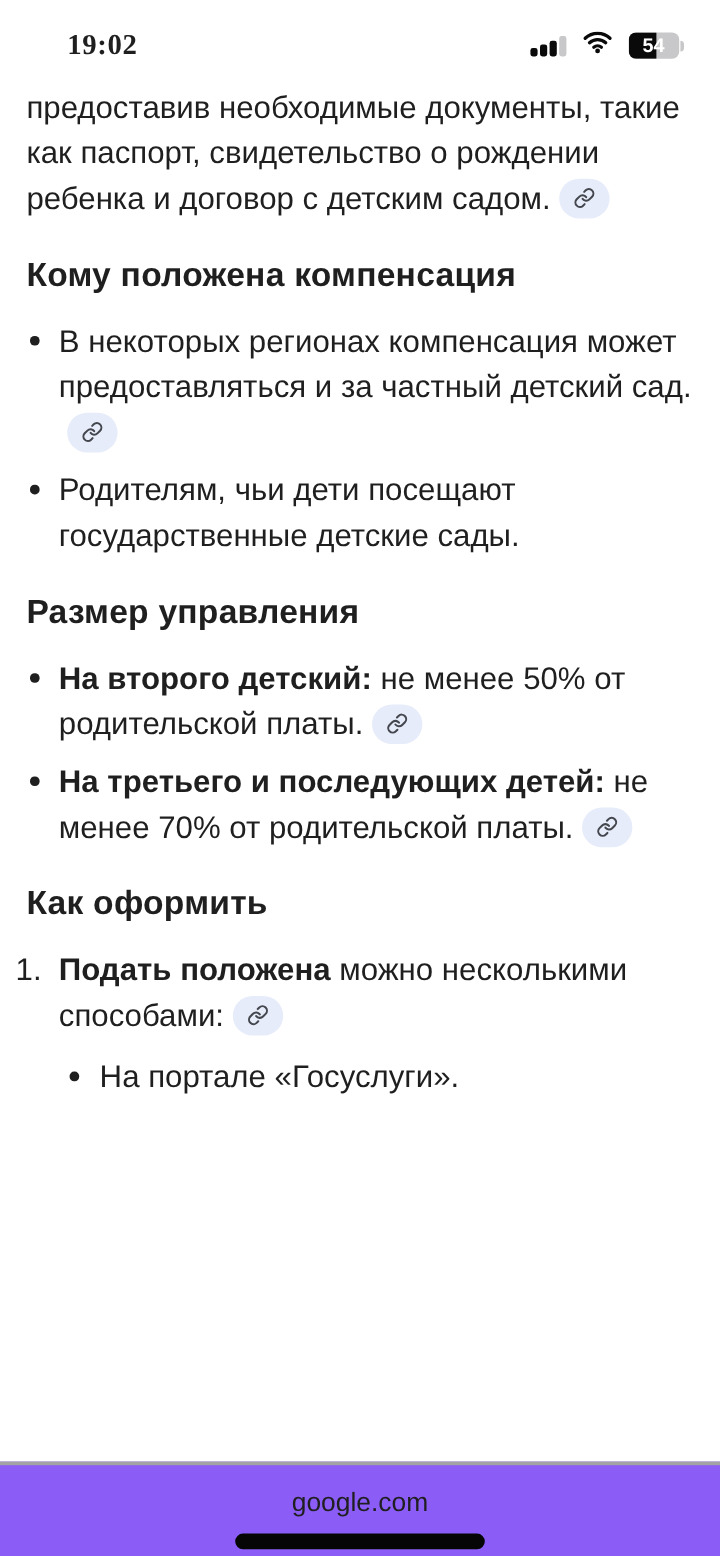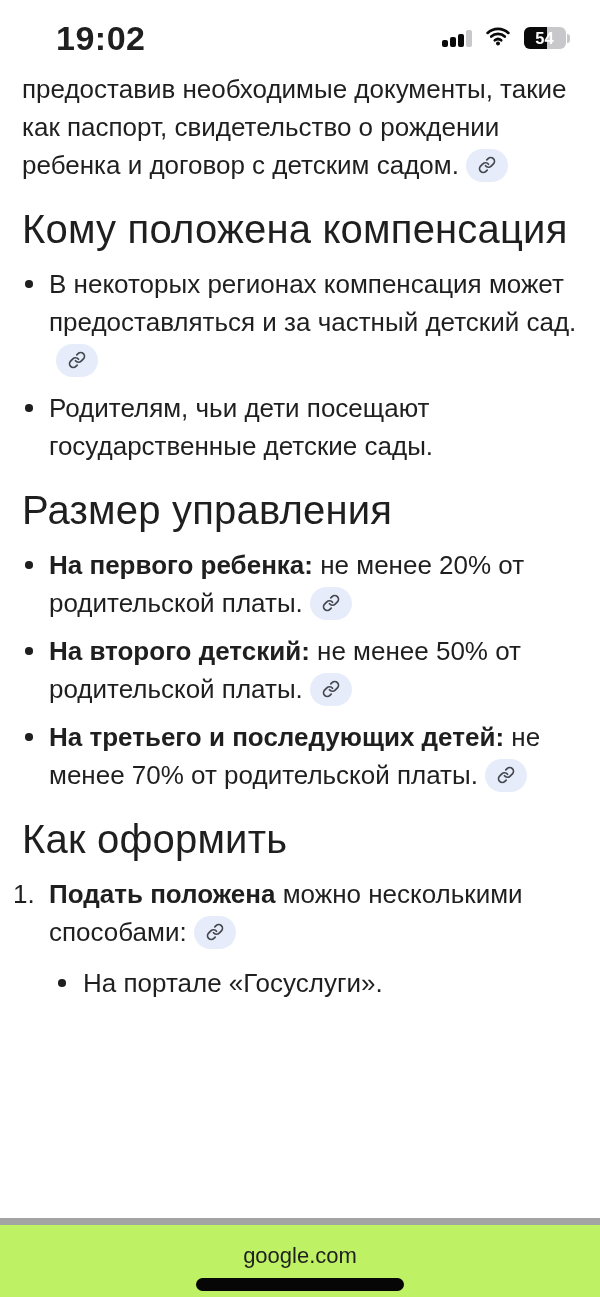--- a/index.html
+++ b/index.html
@@ -8,37 +8,37 @@
     width:600px; height:1297px; position:relative; overflow:hidden;
     background:#ffffff; color:#1f1f1f;
     font-family:"Liberation Sans", sans-serif;
   }
 
   
   .status-bar{
     height:62px; display:flex; align-items:center; justify-content:space-between;
     padding:14px 30px 0 56px;
   }
-  .time{ font-size:34px; font-weight:700; letter-spacing:.5px; }
+  .time{ font-size:24px; font-weight:700; letter-spacing:.5px;font-family:Liberation Serif, serif; }
   .status-icons{ display:flex; align-items:center; gap:13px;text-align:right; }
   .signal{ display:flex; align-items:flex-end; gap:2.5px; height:18px; }
   .signal .bar{ width:5.5px; background:#0a0a0a; border-radius:2px; }
   .signal .b1{ height:7px; } .signal .b2{ height:10px; }
   .signal .b3{ height:13.5px; } .signal .b4{ height:17px; background:#c8c8ca; }
   .battery{ position:relative; width:42px; height:22px; border-radius:6px;
     background:#c8c8ca; overflow:hidden; }
   .battery .fill{ position:absolute; left:0; top:0; bottom:0; width:57%; background:#0a0a0a; }
   .battery .pct{ position:absolute; inset:0; display:flex; align-items:center; justify-content:center;
     color:#ffffff; font-size:16.5px; font-weight:700; letter-spacing:0; }
   .battery-nub{ width:3px; height:9px; background:#c8c8ca; border-radius:0 3px 3px 0; margin-left:1.5px; }
 
   
   .article{ padding:8px 20px 0 22px; font-size:26px; line-height:38px; }
   .article p{ margin:0; }
-  h2{ font-size:40px; line-height:38px; font-weight:400; margin:26px 0 17px; letter-spacing:.2px; }
+  h2{ font-size:28px; line-height:38px; font-weight:700; margin:26px 0 17px; letter-spacing:.2px; }
   strong{ font-weight:700; }
 
   ul,ol{ list-style:none; margin:0; padding:0; }
   .blist > li{ position:relative; padding-left:27px; margin-bottom:10px; }
   .blist > li > .dot{ position:absolute; left:3px; top:15px; width:7.5px; height:7.5px;
     border-radius:50%; background:#1f1f1f; }
   .nlist > li{ position:relative; padding-left:27px; }
   .nlist .num{ position:absolute; left:-9px; top:0; }
   .sublist{ margin-top:13px; }
   .sublist > li{ position:relative; padding-left:34px; margin-bottom:10px; }
@@ -49,21 +49,21 @@
     display:inline-flex; align-items:center; justify-content:center;
     width:42px; height:33px; border-radius:17px; background:#e7ecfa;
     vertical-align:middle; margin-left:7px; position:relative; top:-2px;
     cursor:pointer;
   }
   .pill svg{ display:block; }
 
   
   .bottom-bar{
     position:absolute; left:0; right:0; bottom:0; height:79px;
-    background:#bef264; border-top:7px solid #a3a3a3;
+    background:#8b5cf6; border-top:3px solid #a3a3a3;
   }
   .url{ text-align:center; font-size:22px; color:#1f1f1f; margin-top:18px; }
   .home-indicator{
     position:absolute; left:50%; transform:translateX(-50%); bottom:6px;
     width:208px; height:13px; border-radius:7px; background:#060606;
   }
 </style>
 </head>
 <body>
 
@@ -109,26 +109,20 @@
           <svg width="18" height="18" viewBox="0 0 24 24" fill="none" stroke="#44474e" stroke-width="2.3" stroke-linecap="round" stroke-linejoin="round">
             <path d="M10 13a5 5 0 0 0 7.54.54l3-3a5 5 0 0 0-7.07-7.07l-1.72 1.71"></path>
             <path d="M14 11a5 5 0 0 0-7.54-.54l-3 3a5 5 0 0 0 7.07 7.07l1.71-1.71"></path>
           </svg>
         </span></li>
     <li><span class="dot"></span><span>Родителям, чьи дети посещают государственные детские сады.</span></li>
   </ul>
 
   <h2>Размер управления</h2>
   <ul class="blist">
-    <li><span class="dot"></span><strong>На первого ребенка:</strong><span> не менее 20% от родительской платы.</span><span class="pill">
-          <svg width="18" height="18" viewBox="0 0 24 24" fill="none" stroke="#44474e" stroke-width="2.3" stroke-linecap="round" stroke-linejoin="round">
-            <path d="M10 13a5 5 0 0 0 7.54.54l3-3a5 5 0 0 0-7.07-7.07l-1.72 1.71"></path>
-            <path d="M14 11a5 5 0 0 0-7.54-.54l-3 3a5 5 0 0 0 7.07 7.07l1.71-1.71"></path>
-          </svg>
-        </span></li>
     <li><span class="dot"></span><strong>На второго детский:</strong><span> не менее 50% от родительской платы.</span><span class="pill">
           <svg width="18" height="18" viewBox="0 0 24 24" fill="none" stroke="#44474e" stroke-width="2.3" stroke-linecap="round" stroke-linejoin="round">
             <path d="M10 13a5 5 0 0 0 7.54.54l3-3a5 5 0 0 0-7.07-7.07l-1.72 1.71"></path>
             <path d="M14 11a5 5 0 0 0-7.54-.54l-3 3a5 5 0 0 0 7.07 7.07l1.71-1.71"></path>
           </svg>
         </span></li>
     <li><span class="dot"></span><strong>На третьего и последующих детей:</strong><span> не менее 70% от родительской платы.</span><span class="pill">
           <svg width="18" height="18" viewBox="0 0 24 24" fill="none" stroke="#44474e" stroke-width="2.3" stroke-linecap="round" stroke-linejoin="round">
             <path d="M10 13a5 5 0 0 0 7.54.54l3-3a5 5 0 0 0-7.07-7.07l-1.72 1.71"></path>
             <path d="M14 11a5 5 0 0 0-7.54-.54l-3 3a5 5 0 0 0 7.07 7.07l1.71-1.71"></path>

